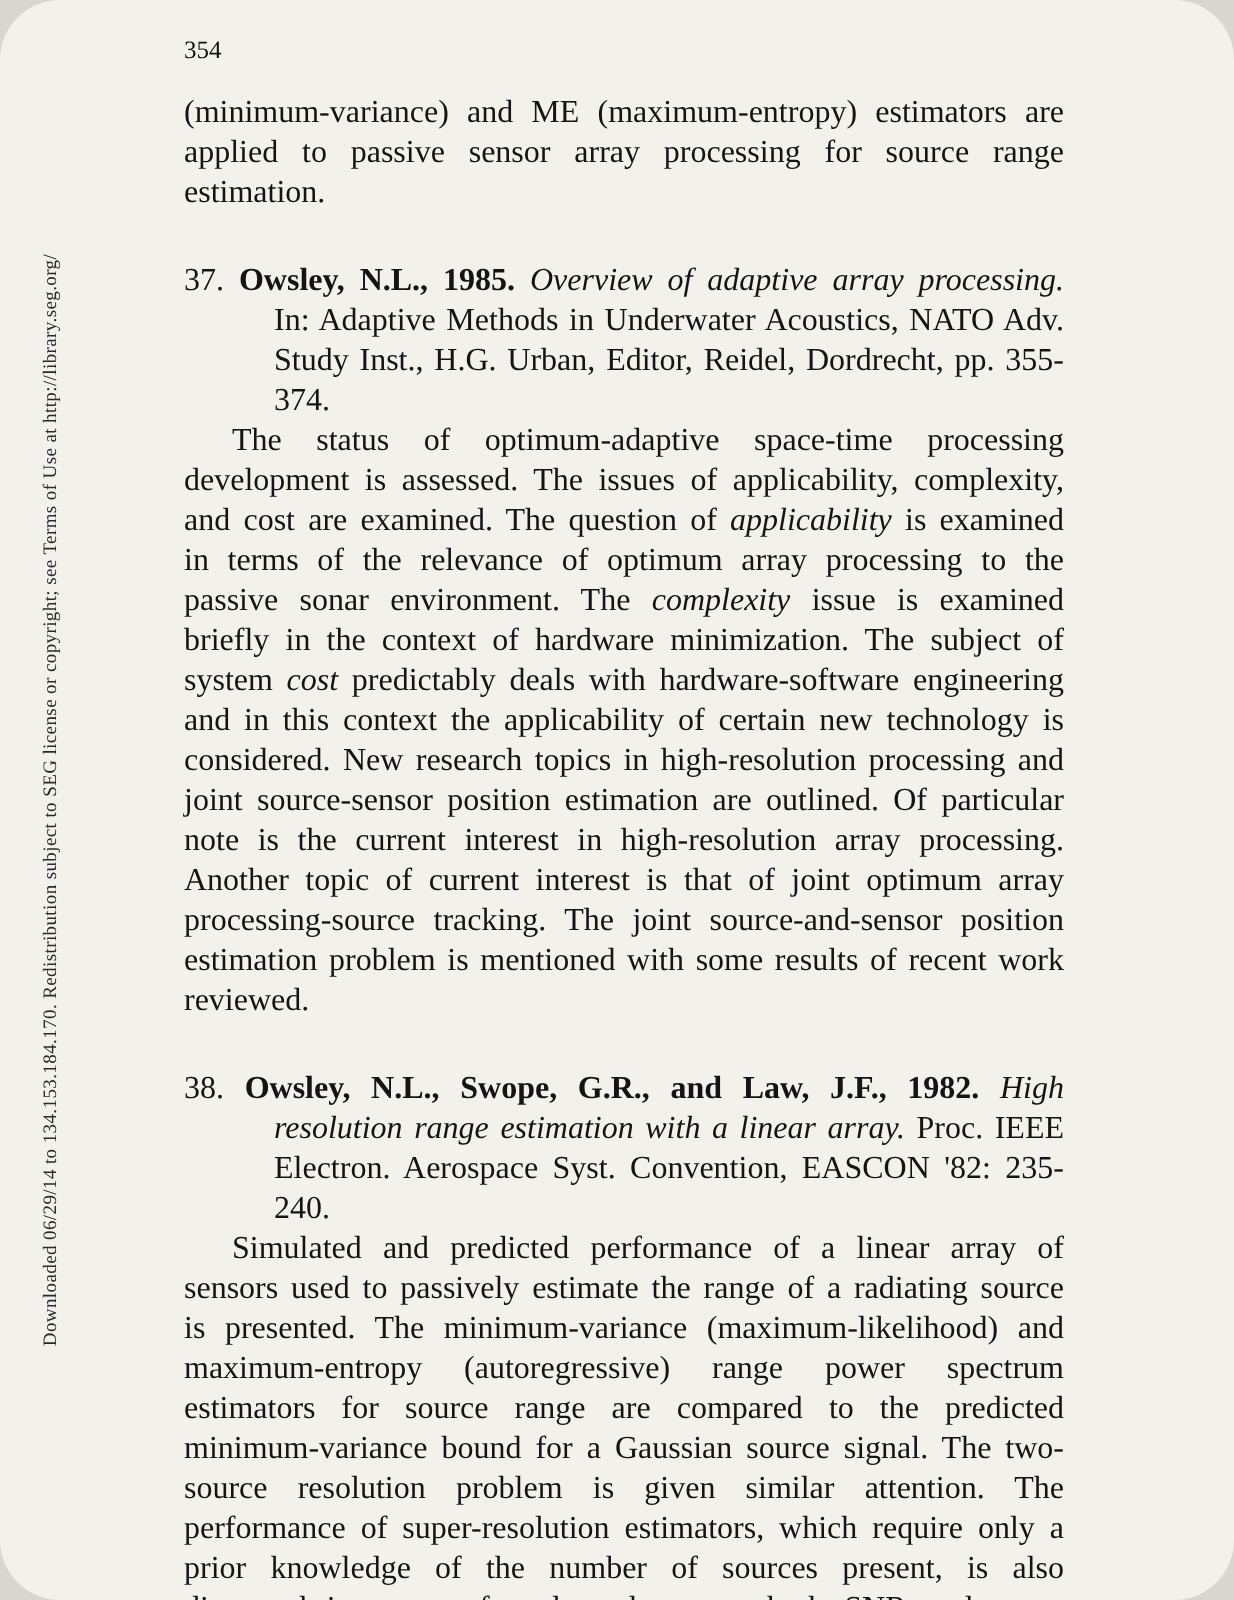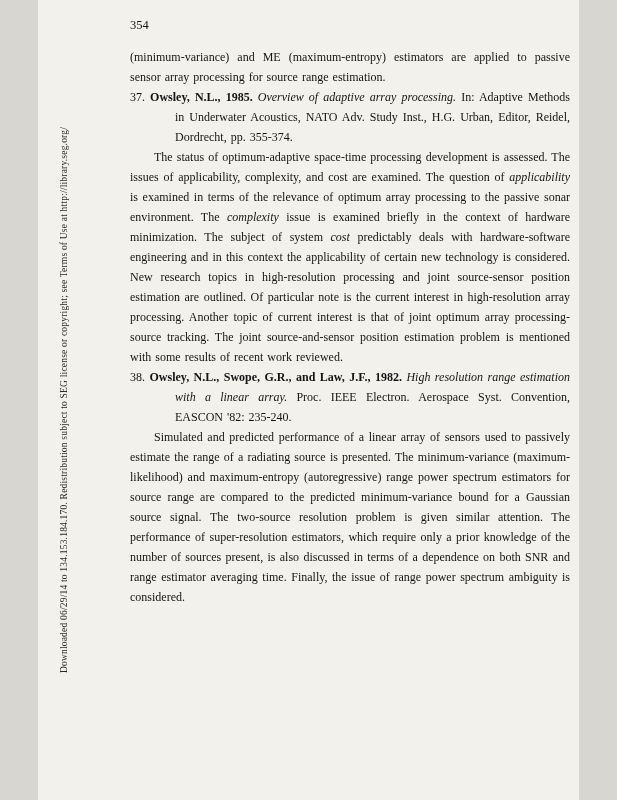--- a/index.html
+++ b/index.html
@@ -3,26 +3,27 @@
 <meta charset="utf-8">
 <style>
   * { box-sizing: border-box; }
   html, body { margin: 0; padding: 0; }
   body {
     font-family: "Liberation Serif", serif;
     background: #d8d6d0;
   }
   .page {
     position: relative;
-    width: 541px;
+    width: 617px;
     height: 800px;
     margin: 0 auto;
     background: #f3f1ec;
     color: #141414;
     overflow: hidden;
+    border-radius: 30px;
   }
   .watermark {
     position: absolute;
     top: 400px;
     left: 26px;
     transform: translate(-50%, -50%) rotate(-90deg);
     transform-origin: center;
     white-space: nowrap;
     font-family: "Liberation Serif", serif;
     font-size: 9.5px;
@@ -34,27 +35,28 @@
     left: 92px;
     top: 18px;
     width: 440px;
   }
   .page-number {
     font-size: 12.5px;
     margin-bottom: 14px;
   }
   p {
     margin: 0;
-    font-size: 12px;
+    font-size: 16px;
     line-height: 20px;
     text-align: justify;
     word-spacing: 1px;
   }
   p.intro { margin-top: 6px; }
   p.ref {
+    margin-top: 24px;
     padding-left: 45px;
     text-indent: -45px;
   }
   p.abstract { text-indent: 24px; }
   .bold { font-weight: bold; }
   .italic { font-style: italic; }
 </style>
 </head>
 <body>
 

